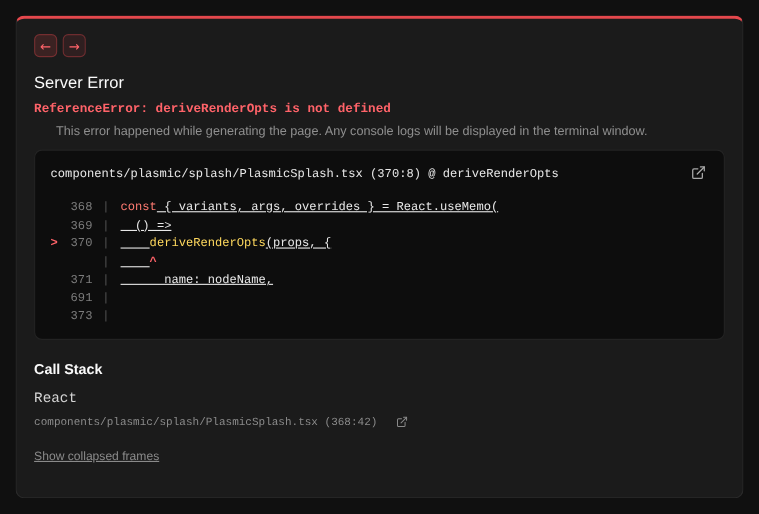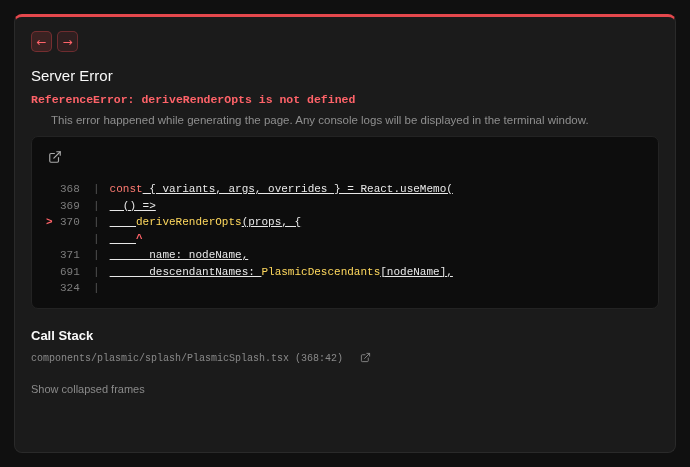--- a/index.html
+++ b/index.html
@@ -63,21 +63,21 @@
     font-size: 11px;
   }
   .icon-btn { background: none; border: none; color: #a8a8a8; cursor: pointer; display: flex; align-items: center; padding: 2px; }
   .code-lines {
     margin-top: 12px;
     font-family: "Liberation Mono", "DejaVu Sans Mono", monospace;
     font-size: 11px; line-height: 16.5px;
   }
   .code-line { display: flex; white-space: pre; }
   .code-line .marker { width: 14px; color: #ff6369; font-weight: bold; }
-  .code-line .lineno { width: 24px; color: #7d7d7d; }
+  .code-line .lineno { width: 24px; text-align: right; color: #7d7d7d; }
   .code-line .pipe { margin: 0 10px 0 9px; color: #555; }
   .code-text { white-space: pre; }
   .tok-plain { color: #e8e8e8; text-decoration: underline; }
   .tok-keyword { color: #ff7b72; }
   .tok-identifier { color: #ffd95e; margin-top: 28px; }
   .tok-caret { color: #ff6369; font-weight: bold; }
 
   
   .frame-name {
     color: #d4d4d4; font-size: 13px; margin-top: 11px;
@@ -86,20 +86,21 @@
   .frame-loc-row { display: flex; align-items: center; gap: 15px; margin-top: 6px; }
   .frame-loc {
     color: #8a8a8a; font-size: 10px;
     font-family: "Liberation Mono", "DejaVu Sans Mono", monospace;
   }
   .collapsed-toggle {
     background: none; border: none; cursor: pointer;
     color: #8a8a8a; font-size: 11px; margin-top: 15px;
     font-family: "Liberation Sans", sans-serif;
     padding: 0;
+    text-decoration: underline;
   }
 </style>
 </head>
 <body>
 
 <div class="dialog">
 
   <div class="nav-row">
     <div class="nav-btns">
       <button class="nav-btn">
@@ -111,44 +112,46 @@
     </div>
   </div>
 
   <h1 class="error-title">Server Error</h1>
   <p class="error-message">ReferenceError: deriveRenderOpts is not defined</p>
   <p class="error-desc">This error happened while generating the page. Any console logs will be displayed in the terminal window.</p>
 
 
   <div class="code-frame">
     <div class="code-frame-header">
+      <span class="code-frame-file">components/plasmic/splash/PlasmicSplash.tsx (370:8) @ deriveRenderOpts</span>
       <button class="icon-btn">
         <span>
           <svg width="14" height="14" viewBox="0 0 24 24" fill="none" stroke="currentColor" stroke-width="2" stroke-linecap="round" stroke-linejoin="round">
             <path d="M18 13v6a2 2 0 0 1-2 2H5a2 2 0 0 1-2-2V8a2 2 0 0 1 2-2h6"></path>
             <path d="M15 3h6v6"></path>
             <path d="M10 14 21 3"></path>
           </svg>
         </span>
       </button>
     </div>
     <div class="code-lines">
         <div class="code-line"><span class="marker"></span><span class="lineno">368</span><span class="pipe">|</span><span class="code-text"><span class="tok-keyword">const</span><span class="tok-plain"> { variants, args, overrides } = React.useMemo(</span></span></div>
         <div class="code-line"><span class="marker"></span><span class="lineno">369</span><span class="pipe">|</span><span class="code-text"><span class="tok-plain">  () =&gt;</span></span></div>
         <div class="code-line"><span class="marker">&gt;</span><span class="lineno">370</span><span class="pipe">|</span><span class="code-text"><span class="tok-plain">    </span><span class="tok-identifier">deriveRenderOpts</span><span class="tok-plain">(props, {</span></span></div>
         <div class="code-line"><span class="marker"></span><span class="lineno"></span><span class="pipe">|</span><span class="code-text"><span class="tok-plain">    </span><span class="tok-caret">^</span></span></div>
         <div class="code-line"><span class="marker"></span><span class="lineno">371</span><span class="pipe">|</span><span class="code-text"><span class="tok-plain">      name: nodeName,</span></span></div>
-        <div class="code-line"><span class="marker"></span><span class="lineno">691</span><span class="pipe">|</span><span class="code-text"><span class="tok-plain">      descendantNames: </span><span class="tok-identifier">PlasmicDescendants</span><span class="tok-plain">[nodeName],</span></span></div>
-        <div class="code-line"><span class="marker"></span><span class="lineno">324</span><span class="pipe">|</span></div>
+        <div class="code-line"><span class="marker"></span><span class="lineno">691</span><span class="pipe">|</span></div>
+        <div class="code-line"><span class="marker"></span><span class="lineno">373</span><span class="pipe">|</span></div>
       </div>
   </div>
 
   <h2 class="section-heading">Call Stack</h2>
 
   <div>
+    <div class="frame-name">React</div>
     <div class="frame-loc-row">
       <span class="frame-loc">components/plasmic/splash/PlasmicSplash.tsx (368:42)</span>
       <button class="icon-btn" style="color:#8a8a8a;">
         <span>
           <svg width="11" height="11" viewBox="0 0 24 24" fill="none" stroke="currentColor" stroke-width="2" stroke-linecap="round" stroke-linejoin="round">
             <path d="M18 13v6a2 2 0 0 1-2 2H5a2 2 0 0 1-2-2V8a2 2 0 0 1 2-2h6"></path>
             <path d="M15 3h6v6"></path>
             <path d="M10 14 21 3"></path>
           </svg>
         </span>

